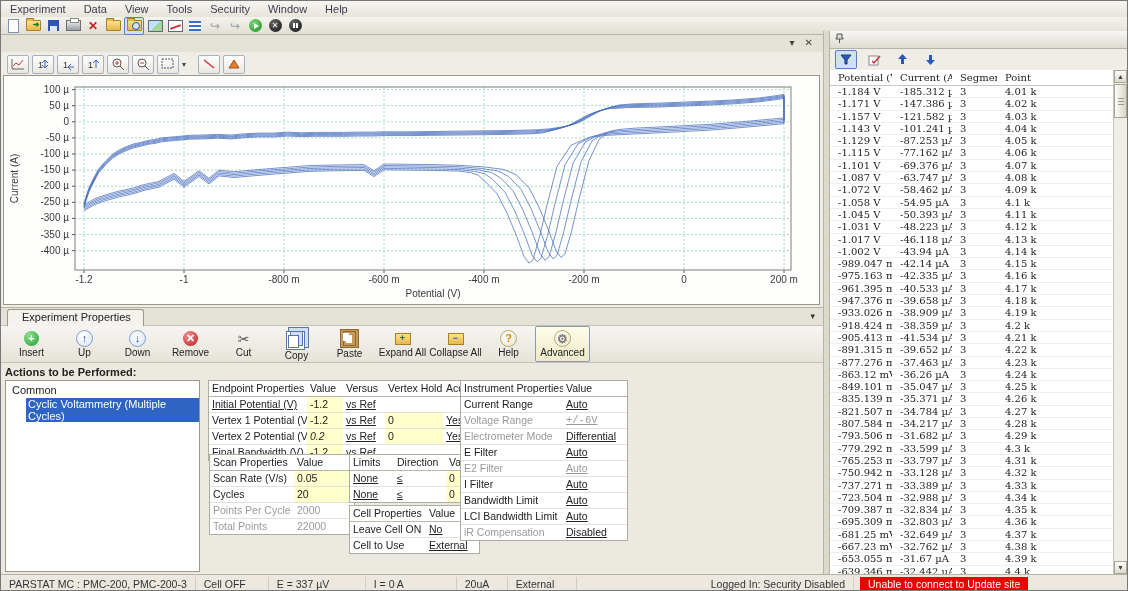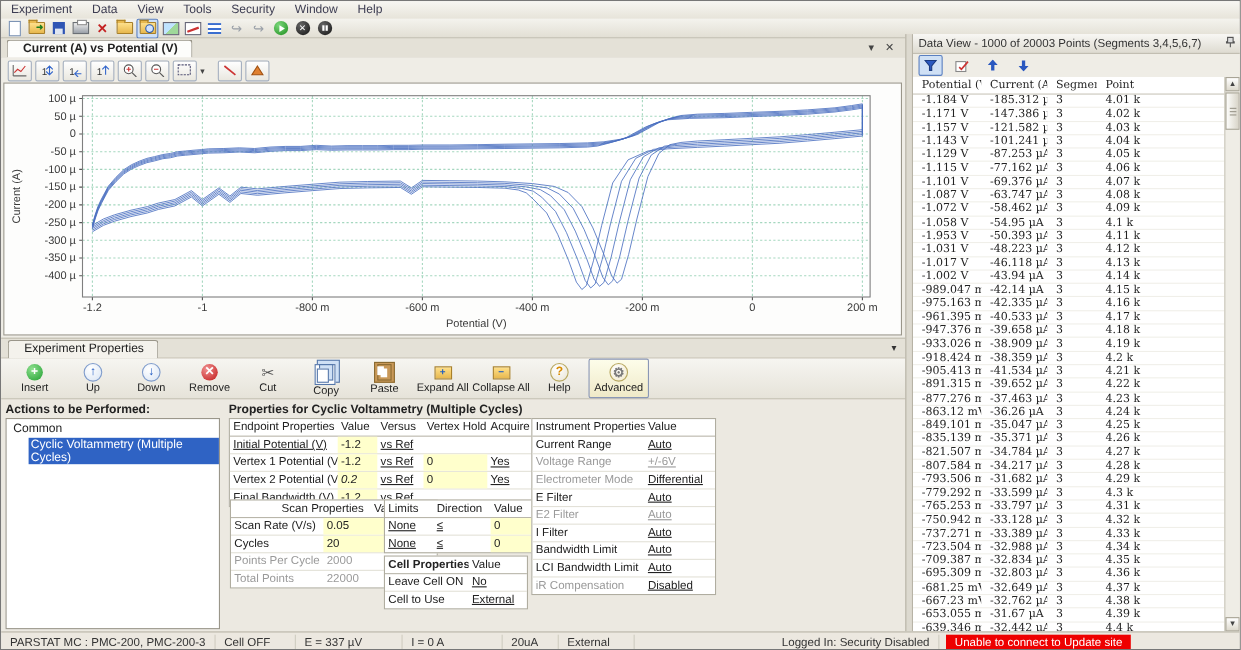--- a/index.html
+++ b/index.html
@@ -179,21 +179,20 @@
     <span class="ti">
         <span class="g-stop">✕</span>
       </span>
     <span class="ti">
         <span class="g-pause"></span>
       </span>
   </div>
 
   <div id="left">
     <div id="doc-tabs">
-      <div class="doc-tab">Current (A) vs Potential (V)</div>
       <div id="doc-tab-controls">
         <span>▾</span>
         <span>✕</span>
       </div>
     </div>
 
     <div id="chart-panel">
       <div id="chart-toolbar">
         <span class="cbtn">
           <svg width="14" height="12">
@@ -389,21 +388,20 @@
             <span>Help</span>
           </div>
           <div class="pbtn pressed">
             <span class="ic ic-advanced ic-adv">
               <span class="ic-circle">⚙</span>
             </span>
             <span>Advanced</span>
           </div>
         </div>
       <div id="actions-label">Actions to be Performed:</div>
-      <div id="props-title">Properties for Cyclic Voltammetry (Multiple Cycles)</div>
       <div id="tree-box">
         <div id="tree-root">Common</div>
         <div id="tree-child">Cyclic Voltammetry (Multiple Cycles)</div>
       </div>
       <div id="props-tables">
           <div class="ptable" style="left: 207px; top: 72px;">
             <div class="prow head">
               <span class="pcell" style="width: 92px;">Endpoint Properties</span>
               <span class="pcell" style="width: 30px;">Value</span>
               <span class="pcell" style="width: 36px;">Versus</span>
@@ -434,21 +432,21 @@
             <div class="prow">
               <span class="pcell link" style="width: 92px;">Final Bandwidth (V)</span>
               <span class="pcell val" style="width: 30px;">-1.2</span>
               <span class="pcell link" style="width: 36px;">vs Ref</span>
               <span class="pcell" style="width: 52px;"></span>
               <span class="pcell" style="width: 60px;"></span>
             </div>
           </div>
           <div class="ptable" style="left: 208px; top: 146px;">
             <div class="prow head">
-              <span class="pcell" style="width: 78px; margin-left: 43px;">Scan Properties</span>
+              <span class="pcell" style="width: 78px;">Scan Properties</span>
               <span class="pcell" style="width: 54px;">Value</span>
             </div>
             <div class="prow">
               <span class="pcell" style="width: 78px;">Scan Rate (V/s)</span>
               <span class="pcell val" style="width: 54px;">0.05</span>
             </div>
             <div class="prow">
               <span class="pcell" style="width: 78px;">Cycles</span>
               <span class="pcell val" style="width: 54px;">20</span>
             </div>
@@ -473,44 +471,44 @@
               <span class="pcell val" style="width: 33px;">0</span>
             </div>
             <div class="prow">
               <span class="pcell link" style="width: 38px;">None</span>
               <span class="pcell link" style="width: 46px;">≤</span>
               <span class="pcell val" style="width: 33px;">0</span>
             </div>
           </div>
           <div class="ptable" style="left: 348px; top: 197px;">
             <div class="prow head">
-              <span class="pcell" style="width: 70px; font-weight: bold;">Cell Properties</span>
+              <span class="pcell" style="width: 70px;">Cell Properties</span>
               <span class="pcell" style="width: 47px;">Value</span>
             </div>
             <div class="prow">
               <span class="pcell" style="width: 70px;">Leave Cell ON</span>
               <span class="pcell link" style="width: 47px;">No</span>
             </div>
             <div class="prow">
               <span class="pcell" style="width: 70px;">Cell to Use</span>
               <span class="pcell link" style="width: 47px;">External</span>
             </div>
           </div>
-          <div class="ptable" style="left: 482px; top: 72px;">
+          <div class="ptable" style="left: 459px; top: 72px;">
             <div class="prow head">
               <span class="pcell" style="width: 96px;">Instrument Properties</span>
               <span class="pcell" style="width: 58px;">Value</span>
             </div>
             <div class="prow">
               <span class="pcell" style="width: 96px;">Current Range</span>
               <span class="pcell link" style="width: 58px;">Auto</span>
             </div>
             <div class="prow">
               <span class="pcell dis" style="width: 96px;">Voltage Range</span>
-              <span class="pcell dislink" style="width: 58px;">+/-6V</span>
+              <span class="pcell dislink" style="width: 58px; font-family: Liberation Mono, monospace;">+/-6V</span>
             </div>
             <div class="prow">
               <span class="pcell dis" style="width: 96px;">Electrometer Mode</span>
               <span class="pcell link" style="width: 58px;">Differential</span>
             </div>
             <div class="prow">
               <span class="pcell" style="width: 96px;">E Filter</span>
               <span class="pcell link" style="width: 58px;">Auto</span>
             </div>
             <div class="prow">
@@ -535,21 +533,20 @@
             </div>
           </div>
         </div>
     </div>
   </div>
 
   <div id="splitter"></div>
 
   <div id="right">
     <div id="dv-header">
-      <span>Data View - 1000 of 20003 Points (Segments 3,4,5,6,7)</span>
       <span>
         <svg width="9" height="11">
             <path d="M2,1 h5 v4 h1 v1 h-7 v-1 h1 z M4.5,6 v4" stroke="#555" fill="#ddd"></path>
           </svg>
       </span>
     </div>
     <div id="dv-toolbar">
       <span class="dvbtn pressed">
         <svg width="12" height="11">
             <polygon points="1,1 11,1 7,6 7,10 5,10 5,6" fill="#2a58c0" stroke="#1a3a80"></polygon>
@@ -634,21 +631,21 @@
             <span class="dvc c2">3</span>
             <span class="dvc c3">4.09 k</span>
           </div>
           <div class="dvrow">
             <span class="dvc c0">-1.058  V</span>
             <span class="dvc c1">-54.95  µA</span>
             <span class="dvc c2">3</span>
             <span class="dvc c3">4.1 k</span>
           </div>
           <div class="dvrow">
-            <span class="dvc c0">-1.953  V</span>
+            <span class="dvc c0">-1.045  V</span>
             <span class="dvc c1">-50.393  µA</span>
             <span class="dvc c2">3</span>
             <span class="dvc c3">4.11 k</span>
           </div>
           <div class="dvrow">
             <span class="dvc c0">-1.031  V</span>
             <span class="dvc c1">-48.223  µA</span>
             <span class="dvc c2">3</span>
             <span class="dvc c3">4.12 k</span>
           </div>

